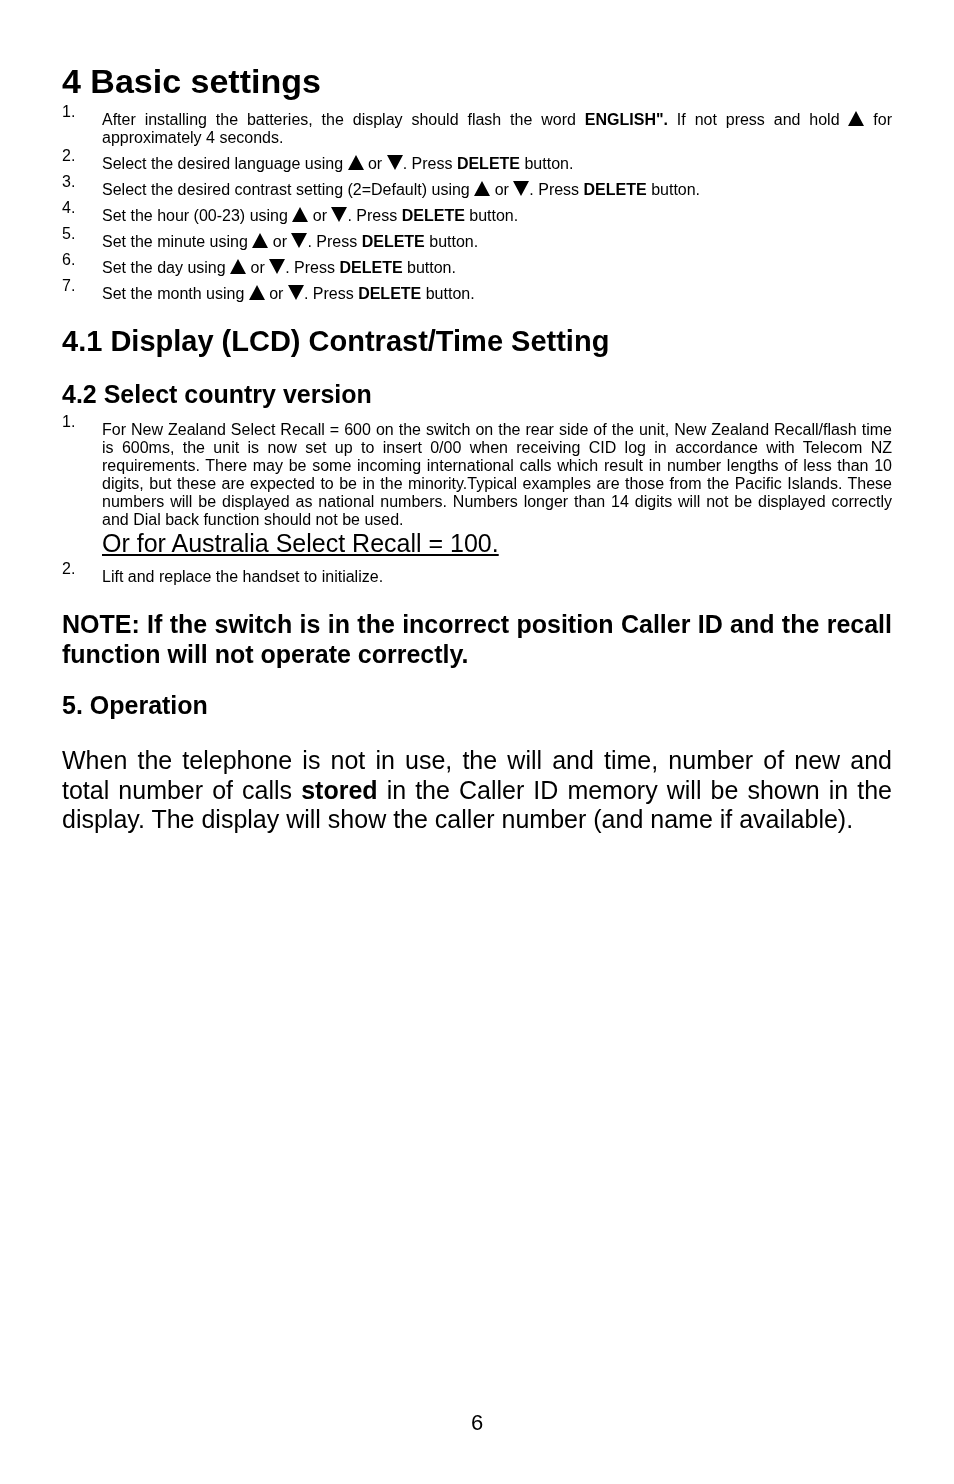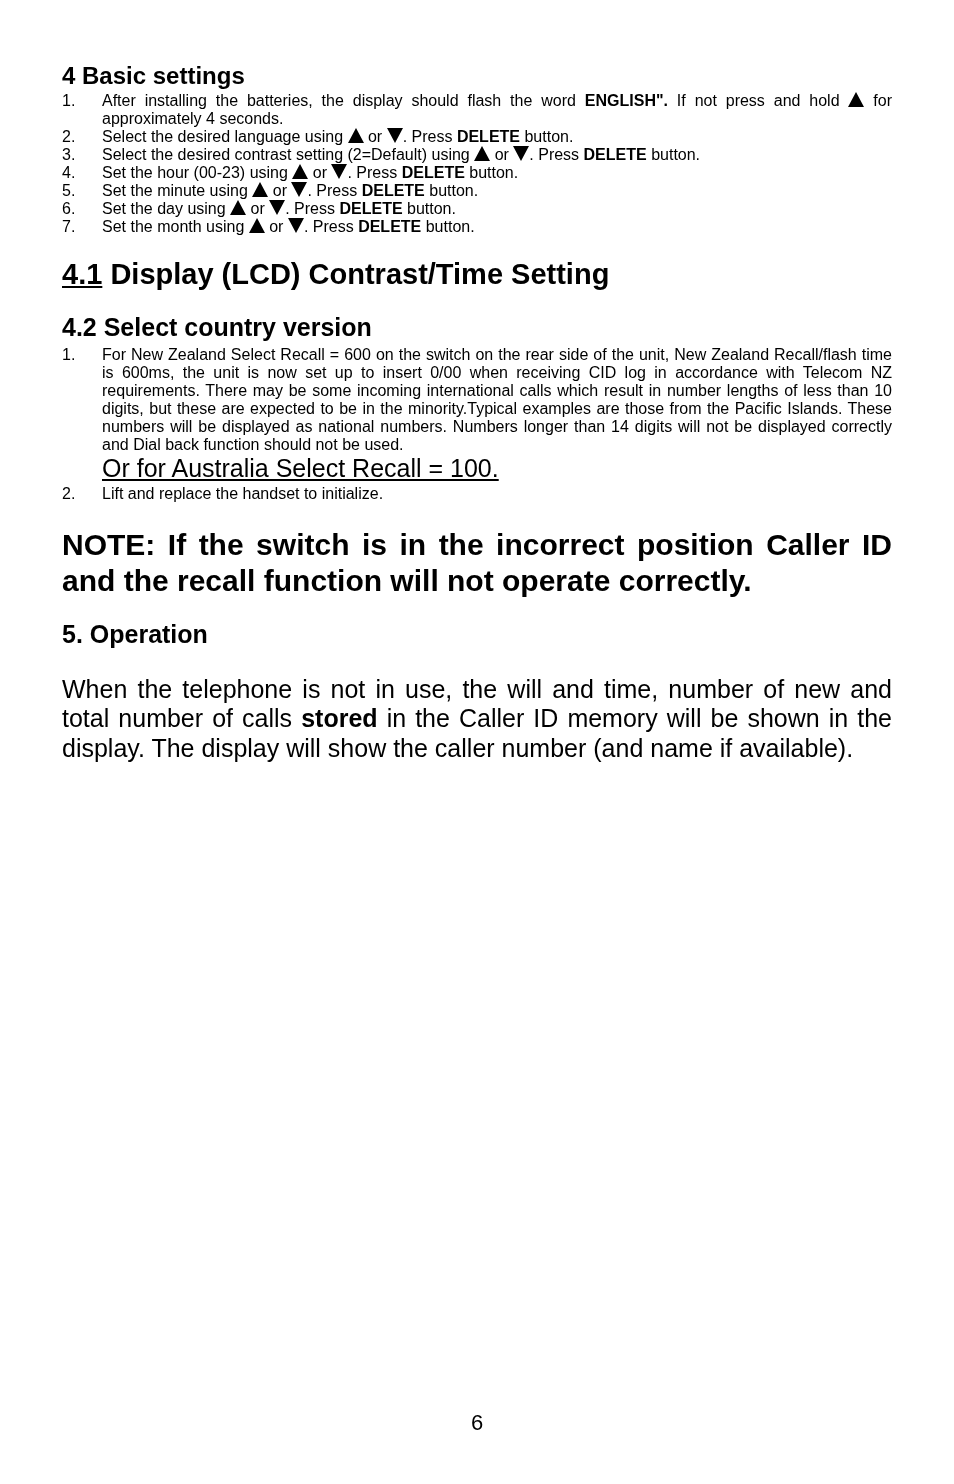--- a/index.html
+++ b/index.html
@@ -13,21 +13,21 @@
     color: #000;
   }
   .page {
     padding: 62px 62px 0 62px;
     box-sizing: border-box;
     position: relative;
     height: 100%;
     text-align: justify;
   }
   h1 {
-    font-size: 24px;
+    font-size: 34px;
     font-weight: bold;
     margin: 0 0 2px 0;
   }
   h2 {
     font-size: 29px;
     font-weight: bold;
     margin: 22px 0 2px 0;
   }
   h3 {
     font-size: 25px;
@@ -46,20 +46,21 @@
     display: flex;
     margin: 0;
   }
   .li-num {
     width: 40px;
     flex-shrink: 0;
   }
   .li-body {
     flex: 1;
     text-align: justify;
+    margin-top: 8px;
   }
   .indent {
     margin-left: 40px;
     text-decoration: underline;
   }
   .tri {
     display: inline-block;
     width: 0; height: 0;
     vertical-align: -1px;
   }
@@ -67,34 +68,34 @@
     border-left: 8px solid transparent;
     border-right: 8px solid transparent;
     border-bottom: 15px solid #000;
   }
   .tri-down {
     border-left: 8px solid transparent;
     border-right: 8px solid transparent;
     border-top: 15px solid #000;
   }
   .note {
-    font-size: 30px;
+    font-size: 25px;
     font-weight: bold;
     margin: 24px 0 16px 0;
     line-height: 1.18;
   }
   .pagenum {
     position: absolute;
     bottom: 48px;
     width: 100%;
     left: 0;
     text-align: center;
     font-size: 22px;
   }
-  .sec-num { font-size: 29px; text-decoration: underline; }
+  .sec-num { font-size: 29px; }
 </style>
 </head>
 <body>
 
 <div class="page">
 
   <h1>4  Basic settings</h1>
 
   <div class="li">
     <div class="li-num">1.</div>

